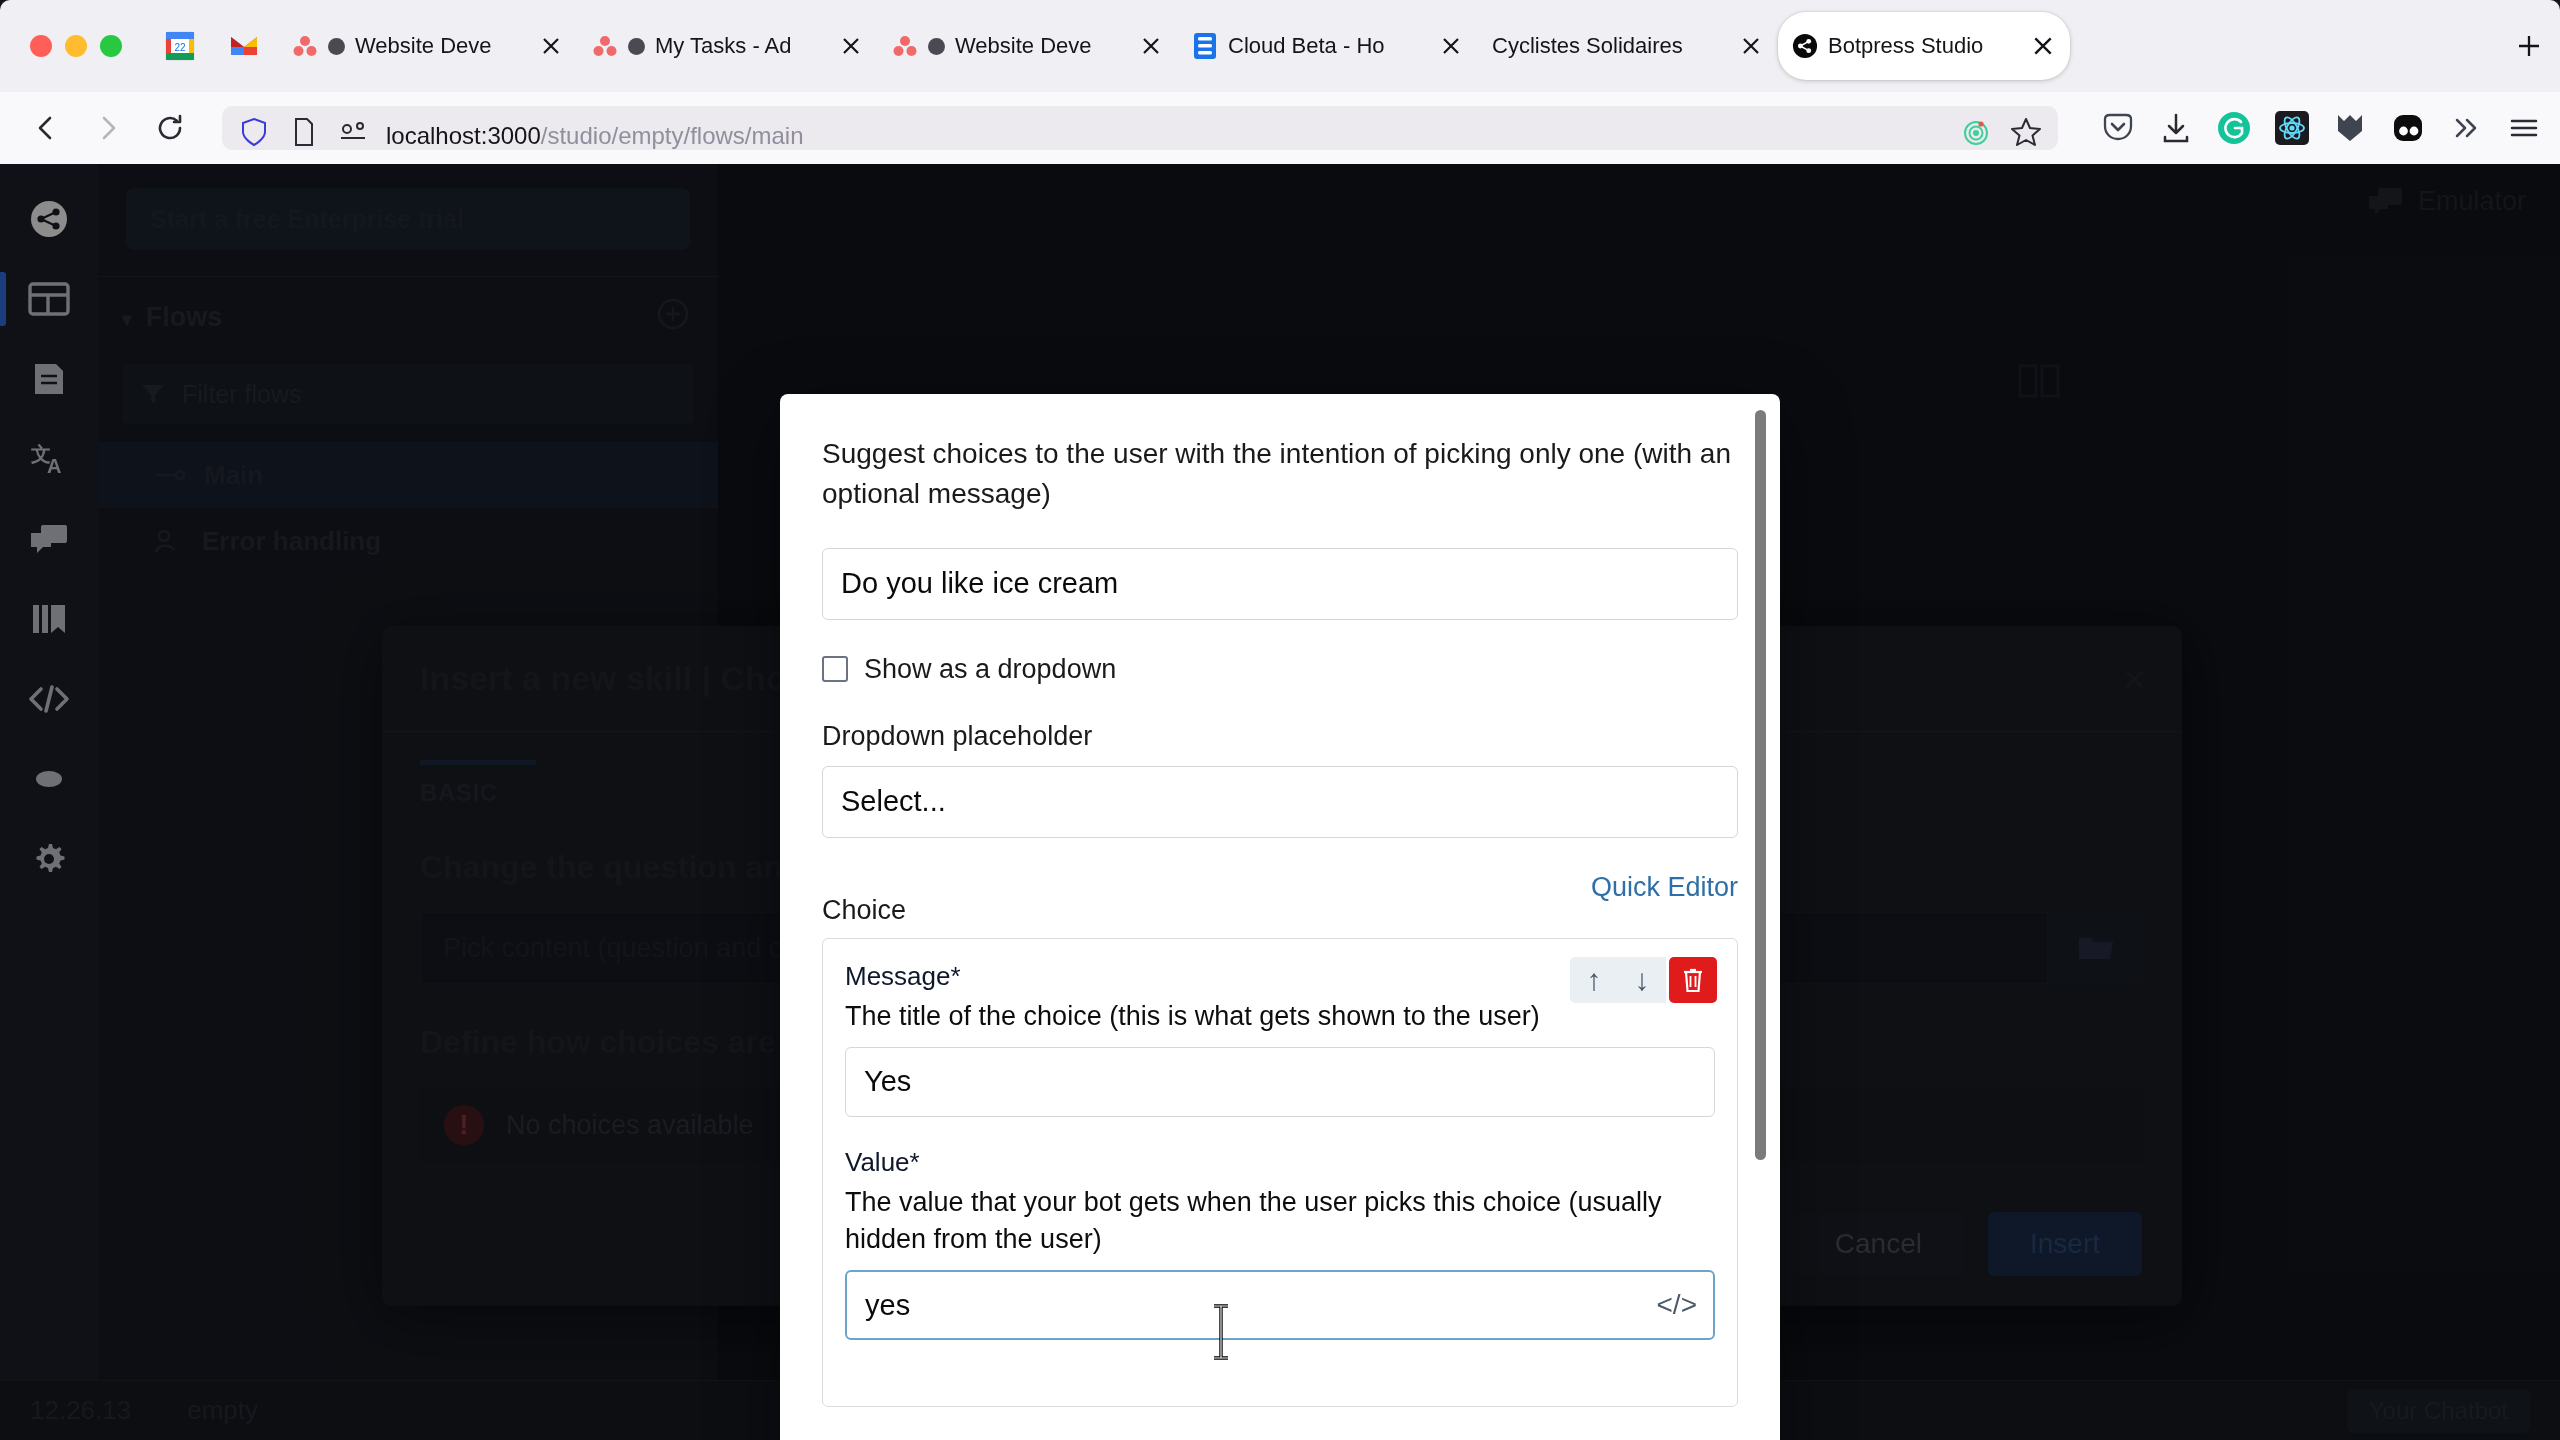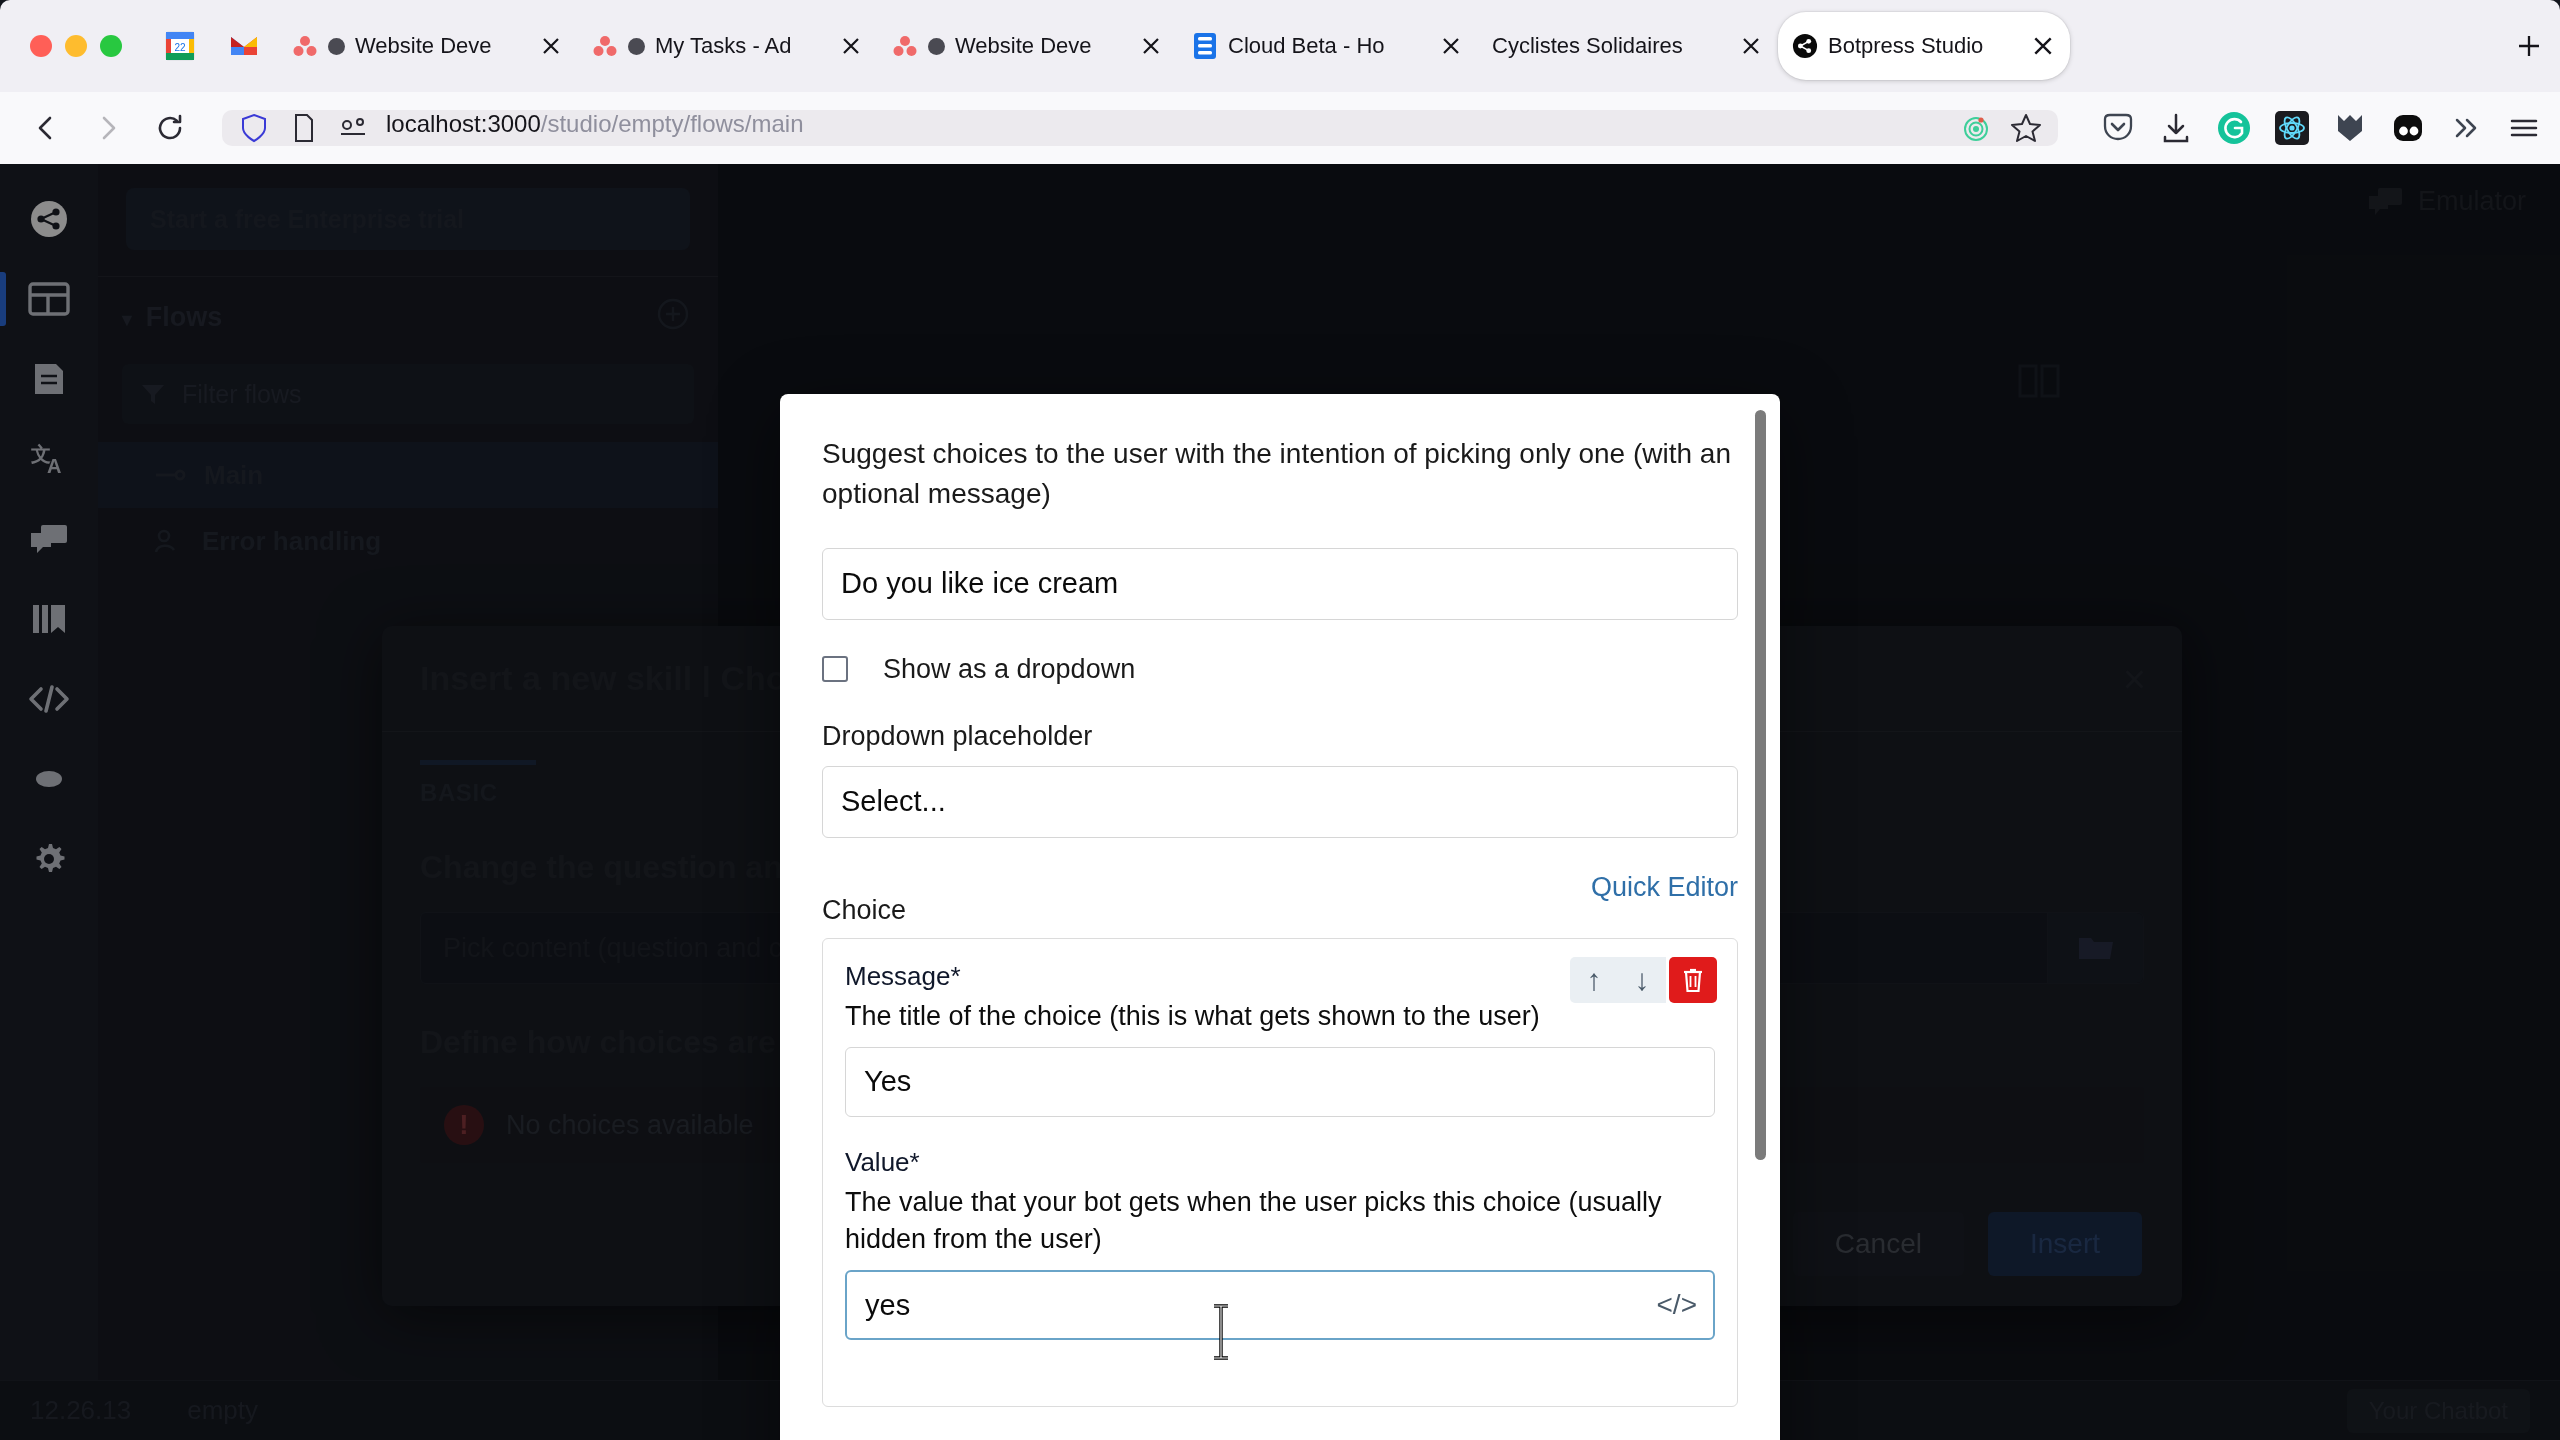--- a/index.html
+++ b/index.html
@@ -64,24 +64,24 @@
   .newtab { width: 46px; height: 46px; display:flex; align-items:center; justify-content:center; margin-left: 12px; color:#15141a; flex:0 0 46px;}
 
   .navbar {
     height: 72px; flex: 0 0 72px;
     background: #f9f9fb;
     display: flex; align-items: center;
     padding: 0 18px; gap: 6px;
   }
   .navbtn { width: 56px; height: 56px; display:flex; align-items:center; justify-content:center; color:#2b2a33; border-radius:8px; }
   .urlbar {
-    flex: 1 1 auto; height: 36px;
+    flex: 1 1 auto; height: 44px;
     background: #eceaee;
     border-radius: 10px;
-    display: flex; align-items: flex-start;
+    display: flex; align-items: flex-end;
     padding: 0 14px; gap: 14px;
     margin: 0 18px;
     min-width: 0;
   }
   .url-text { font-size: 24px; color: #15141a; white-space: nowrap; overflow:hidden; flex:1 1 auto; }
   .url-text .host { color: #15141a; }
   .url-text .path { color: #8f8f9d; }
   .urlicons { display:flex; align-items:center; gap: 14px; }
   .toolbar-right { display: flex; align-items: center; gap: 22px; padding-left: 18px; }
   .tb-icon { width: 36px; height: 36px; display:flex; align-items:center; justify-content:center; }
@@ -232,21 +232,21 @@
   .m-desc { font-size: 28px; line-height: 1.42; color: #1a1a1a; margin-bottom: 34px; }
   .m-label { font-size: 27px; color: #1a1a1a; margin-bottom: 14px; }
   .m-input {
     height: 72px; border: 1px solid #d6d6d6; border-radius: 6px;
     display:flex; align-items:center; padding: 0 18px;
     font-size: 29px; color: #0b0b0b; background:#fff;
     margin-bottom: 34px;
   }
   .m-check-row { display:flex; align-items:center; gap: 16px; margin-bottom: 36px; }
   .m-check { width: 26px; height: 26px; border: 2px solid #6b7280; border-radius: 3px; flex:0 0 26px; }
-  .m-check-label { font-size: 27px; color: #1a1a1a; margin-left: 19px; }
+  .m-check-label { font-size: 27px; color: #1a1a1a; }
 
   .m-quickrow { display:flex; justify-content: flex-end; margin-bottom: 2px; }
   .m-quick { color:#2f6fa8; font-size: 27px; }
   .m-choice-label { font-size: 27px; color:#1a1a1a; margin: -10px 0 12px 0; }
 
   .choice-card {
     border: 1px solid #dcdcdc; border-radius: 6px;
     padding: 22px 22px 30px 22px;
     position: relative;
     background: #fff;

